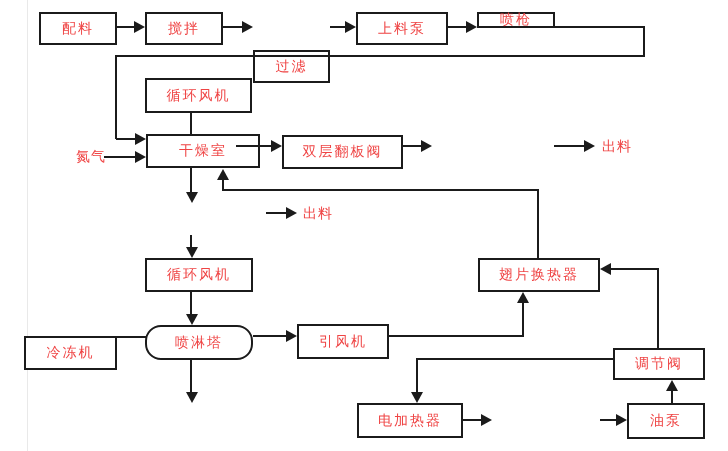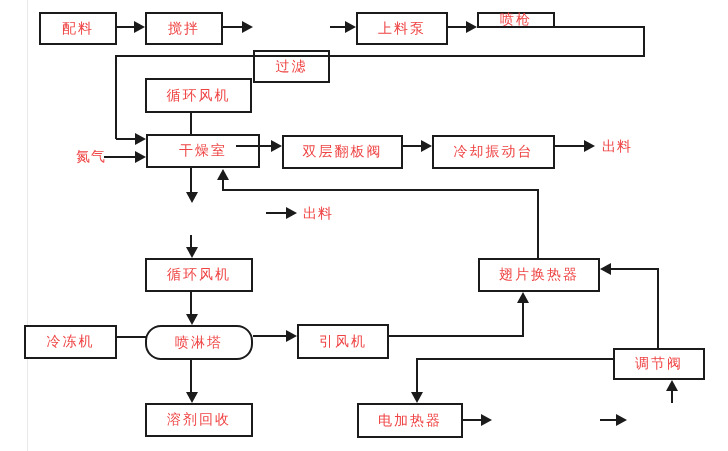--- a/index.html
+++ b/index.html
@@ -26,29 +26,28 @@
   <div class="faint" style="left:27px;top:0;height:451px;"></div>
 
   <div class="box" style="left:39px;top:12px;width:78px;height:33px;">配料</div>
   <div class="box" style="left:145px;top:12px;width:78px;height:33px;">搅拌</div>
   <div class="box" style="left:253px;top:12px;width:77px;height:33px;margin-top:38px;">过滤</div>
   <div class="box" style="left:356px;top:12px;width:92px;height:33px;">上料泵</div>
   <div class="box" style="left:477px;top:12px;width:78px;height:16px;">喷枪</div>
   <div class="box" style="left:145px;top:78px;width:107px;height:35px;">循环风机</div>
   <div class="box" style="left:146px;top:134px;width:114px;height:34px;">干燥室</div>
   <div class="box" style="left:282px;top:135px;width:121px;height:34px;">双层翻板阀</div>
-  <div class="box" style="left:432px;top:135px;width:123px;height:34px;">冷却振动台</div>
   <div class="box" style="left:145px;top:258px;width:108px;height:34px;">循环风机</div>
-  <div class="box" style="left:24px;top:325px;width:93px;height:34px;">冷冻机</div>
+  <div class="box" style="left:24px;top:336px;width:93px;height:34px;">冷冻机</div>
   <div class="box" style="left:145px;top:325px;width:108px;height:35px;border-radius:16px;">喷淋塔</div>
   <div class="box" style="left:297px;top:324px;width:92px;height:35px;">引风机</div>
-  <div class="box" style="left:145px;top:403px;width:108px;height:34px;">溶剂回收</div>
   <div class="box" style="left:478px;top:258px;width:122px;height:34px;">翅片换热器</div>
   <div class="box" style="left:613px;top:348px;width:92px;height:32px;">调节阀</div>
   <div class="box" style="left:357px;top:403px;width:106px;height:35px;">电加热器</div>
+  <div class="box" style="left:627px;top:403px;width:78px;height:36px;">油泵</div>
 
   <div class="lbl" style="left:76px;top:149px;">氮气</div>
   <div class="lbl" style="left:602px;top:139px;">出料</div>
   <div class="lbl" style="left:303px;top:206px;">出料</div>
 
   <div class="h" style="left:117px;top:26px;width:19px;"></div>
   <div class="ar" style="left:134px;top:21px;"></div>
 
   <div class="h" style="left:223px;top:26px;width:21px;"></div>
   <div class="ar" style="left:242px;top:21px;"></div>

